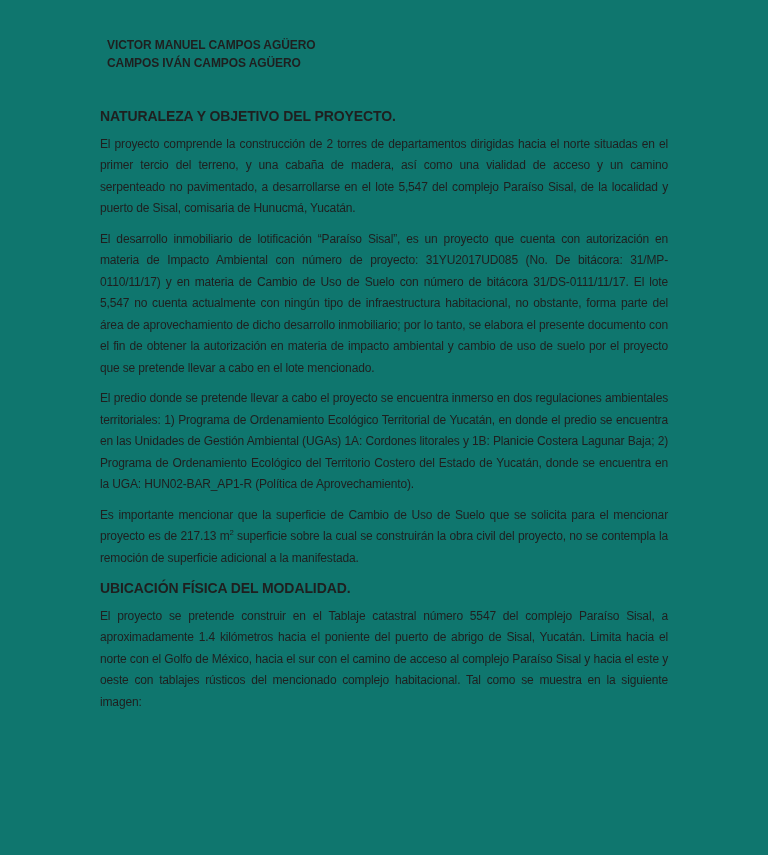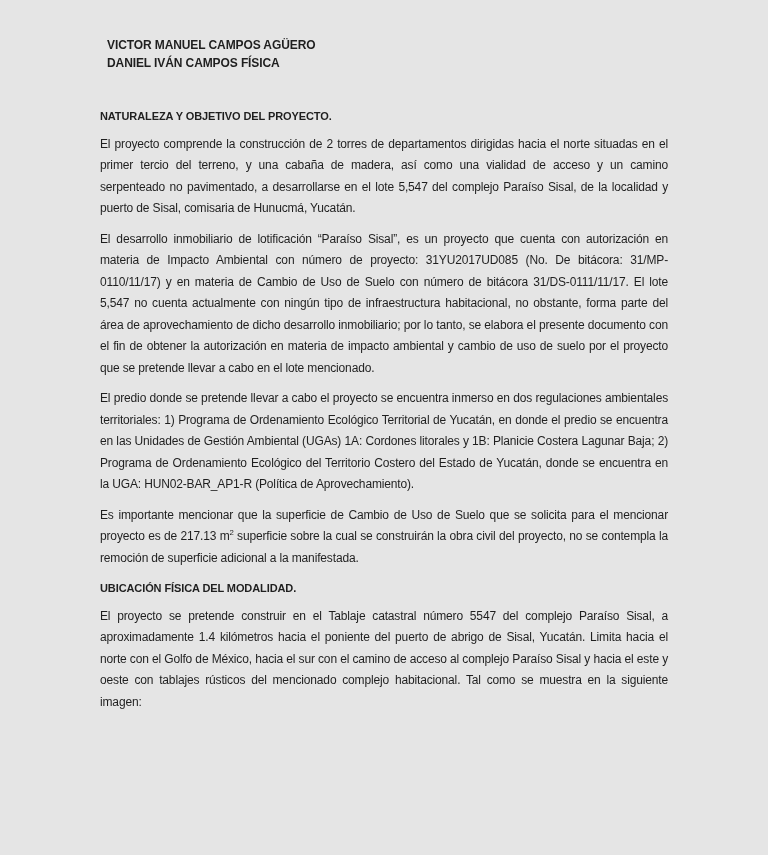--- a/index.html
+++ b/index.html
@@ -13,21 +13,21 @@
     height: 855px;
     font-family: "Liberation Sans", sans-serif;
     color: #1f1f1f;
     overflow: hidden;
   }
   .page {
     box-sizing: border-box;
     width: 768px;
     height: 855px;
     padding: 36px 100px 0 100px;
-    background: #e5e5e5;
+    background: #0f766e;
   }
   .doc-header {
     display: flex;
     justify-content: space-between;
     align-items: flex-start;
     padding: 0 12px 0 7px;
     margin-bottom: 34px;
   }
   .doc-header .names {
     font-weight: 700;
@@ -37,21 +37,21 @@
   }
   .doc-header .doc-title {
     font-weight: 700;
     font-size: 12px;
     line-height: 18px;
     letter-spacing: -0.1px;
     text-align: right;
   }
   .section-heading {
     font-weight: 700;
-    font-size: 11px;
+    font-size: 14px;
     line-height: 21.5px;
     letter-spacing: -0.1px;
     margin: 0 0 6px 0;
   }
   .section-heading.second {
     margin-top: 9px;
   }
   .body-para {
     font-size: 12px;
     line-height: 21.5px;
@@ -69,21 +69,21 @@
   }
 </style>
 </head>
 <body>
 
 <div class="page">
 
   <div class="doc-header">
     <div class="names">
       <div>VICTOR MANUEL CAMPOS AGÜERO</div>
-      <div>DANIEL IVÁN CAMPOS FÍSICA</div>
+      <div>CAMPOS IVÁN CAMPOS AGÜERO</div>
     </div>
   </div>
 
   <div>
     <div class="section-heading">NATURALEZA Y OBJETIVO DEL PROYECTO.</div>
 
     <p class="body-para">El proyecto comprende la construcción de 2 torres de departamentos dirigidas hacia el norte situadas en el primer tercio del terreno, y una cabaña de madera, así como una vialidad de acceso y un camino serpenteado no pavimentado, a desarrollarse en el lote 5,547 del complejo Paraíso Sisal, de la localidad y puerto de Sisal, comisaria de Hunucmá, Yucatán.</p>
 
     <p class="body-para">El desarrollo inmobiliario de lotificación “Paraíso Sisal”, es un proyecto que cuenta con autorización en materia de Impacto Ambiental con número de proyecto: 31YU2017UD085 (No. De bitácora: 31/MP-0110/11/17) y en materia de Cambio de Uso de Suelo con número de bitácora 31/DS-0111/11/17. El lote 5,547 no cuenta actualmente con ningún tipo de infraestructura habitacional, no obstante, forma parte del área de aprovechamiento de dicho desarrollo inmobiliario; por lo tanto, se elabora el presente documento con el fin de obtener la autorización en materia de impacto ambiental y cambio de uso de suelo por el proyecto que se pretende llevar a cabo en el lote mencionado.</p>
 

